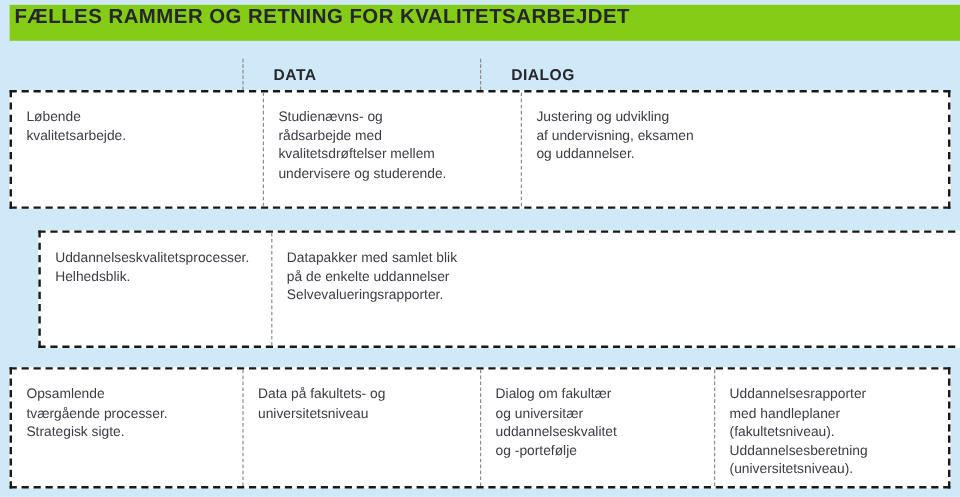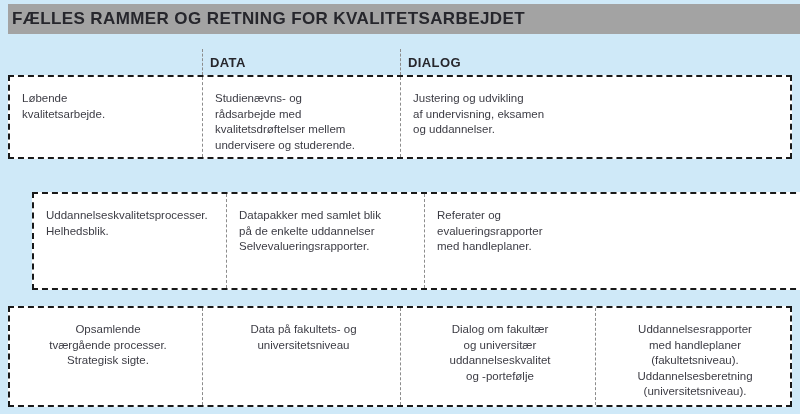--- a/index.html
+++ b/index.html
@@ -13,23 +13,23 @@
     background: #cfe9f8;
     font-family: "Liberation Sans", sans-serif;
     overflow: hidden;
   }
   .title-band {
     position: absolute;
     left: 8px;
     top: 4px;
     right: 0;
     height: 30px;
-    background: #a3a3a3;
+    background: #84cc16;
     display: flex;
-    align-items: center;
+    align-items: flex-start;
   }
   .title-band .title {
     font-size: 17px;
     font-weight: bold;
     color: #26262c;
     letter-spacing: 0.4px;
     padding-left: 4px;
     white-space: nowrap;
   }
   .header-row {
@@ -38,43 +38,43 @@
     top: 49px;
     width: 784px;
     height: 26px;
     display: grid;
     grid-template-columns: 194px 198px 195px 197px;
   }
   .header-cell {
     border-left: 1px dashed #8c8c8c;
     display: flex;
     align-items: center;
-    padding-left: 7px;
+    padding-left: 25px;
     font-size: 13px;
     font-weight: bold;
     color: #26262c;
     letter-spacing: 0.4px;
     text-align: center;
   }
   .header-cell.first {
     border-left: none;
   }
   .row-box {
     position: absolute;
     left: 8px;
     width: 784px;
     background: #ffffff;
     border: 2px dashed #191919;
     box-sizing: border-box;
     display: grid;
     grid-template-columns: 192px 198px 195px 195px;
   }
-  .row-box.box-1 { top: 75px;  height: 84px; }
+  .row-box.box-1 { top: 75px;  height: 99px; gap: 17px; }
   .row-box.box-2 { top: 192px; height: 98px; margin-left: 24px;  }
-  .row-box.box-3 { top: 306px; height: 101px; text-align: center; }
+  .row-box.box-3 { top: 306px; height: 101px; }
   .cell {
     border-left: 1px dashed #8c8c8c;
     padding: 14px 8px 0 12px;
     font-size: 11.5px;
     line-height: 15.5px;
     color: #3c3c44;
     white-space: pre-line;
     overflow: hidden;
   }
   .cell.first {
@@ -107,23 +107,20 @@
 af undervisning, eksamen
 og uddannelser.</div>
   </div>
 
   <div class="row-box box-2">
     <div class="cell first">Uddannelseskvalitetsprocesser.
 Helhedsblik.</div>
     <div class="cell">Datapakker med samlet blik
 på de enkelte uddannelser
 Selvevalueringsrapporter.</div>
-    <div class="cell">Referater og
-evalueringsrapporter
-med handleplaner.</div>
   </div>
 
   <div class="row-box box-3">
     <div class="cell first">Opsamlende
 tværgående processer.
 Strategisk sigte.</div>
     <div class="cell">Data på fakultets- og
 universitetsniveau</div>
     <div class="cell">Dialog om fakultær
 og universitær

